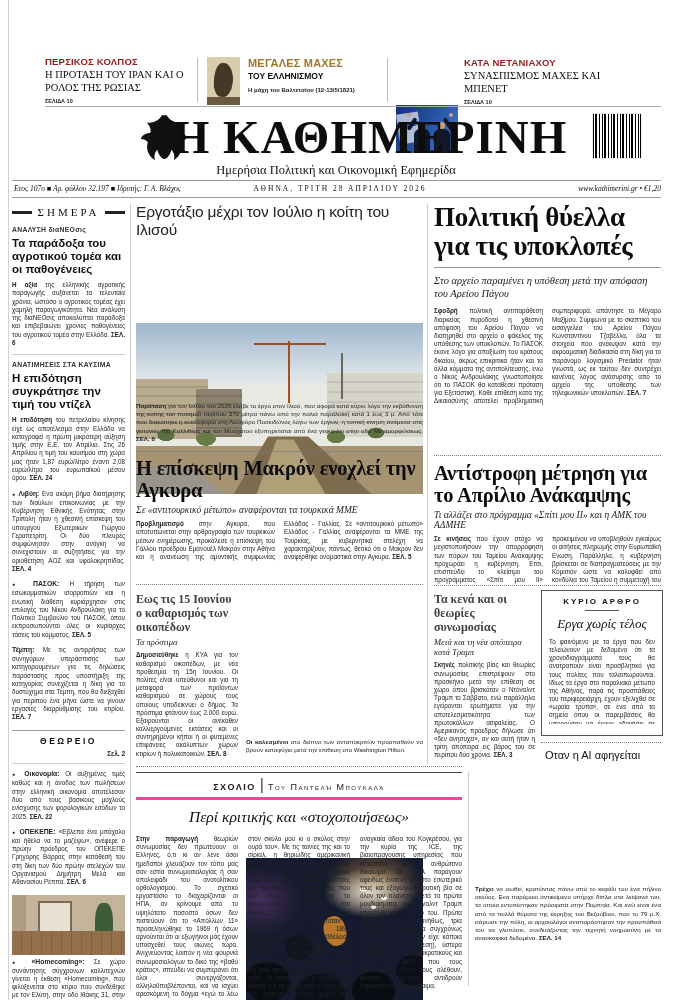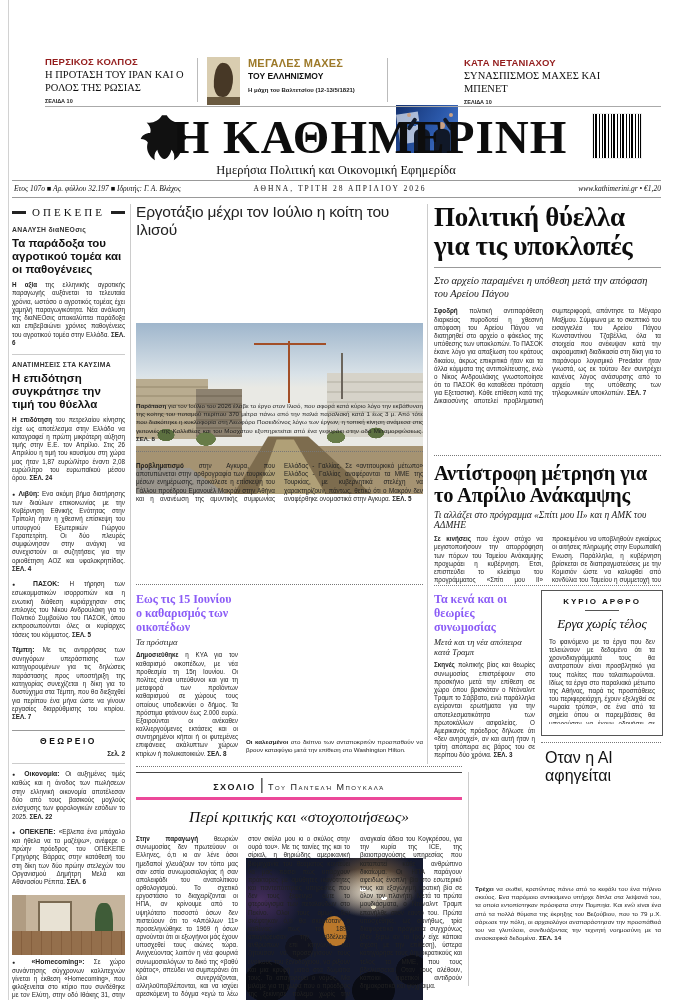--- a/index.html
+++ b/index.html
@@ -36,21 +36,21 @@
   
   .tiny{font-size:6.3px;line-height:1.3;text-align:justify;color:#222;overflow:hidden;}
   .tiny .lead{font-weight:bold;}
   .tiny .pg{font-weight:bold;white-space:nowrap;}
   .cols2{column-count:2;column-gap:9px;}
   .cols3{column-count:3;column-gap:10px;}
   .dot{border-top:1px dotted #777;height:0;}
   .h-photo{font-size:15.5px;color:#222;letter-spacing:-.2px;}
   .h-xl{font-family:"Liberation Serif",serif;font-weight:bold;font-size:27px;line-height:1.06;color:#0d0d0d;letter-spacing:-.3px;}
   .h-md{font-family:"Liberation Serif",serif;font-weight:bold;font-size:20.5px;line-height:1.08;color:#0d0d0d;letter-spacing:-.2px;}
-  .h-sm{font-family:"Liberation Serif",serif;font-weight:bold;font-size:12px;line-height:1.18;color:#8b5cf6;}
+  .h-sm{font-family:"Liberation Serif",serif;font-weight:bold;font-size:12px;line-height:1.18;color:#404040;}
   .deck-lg{font-family:"Liberation Serif",serif;font-style:italic;font-size:10.5px;line-height:1.25;color:#222;}
   .deck-md{font-family:"Liberation Serif",serif;font-style:italic;font-size:9.5px;color:#222;}
   .deck-sm{font-family:"Liberation Serif",serif;font-style:italic;font-size:8.5px;color:#222;}
   .cap{font-size:6.2px;line-height:1.32;text-align:justify;color:#222;}
   .cap .lead{font-weight:bold;}
   .cap .pg{font-weight:bold;}
   
   .sb{font-size:6.3px;}
   .sb-head{display:flex;align-items:center;gap:6px;margin:2px 0 8px;}
   .sb-head .bar{flex:1;height:3px;background:#222;}
@@ -109,21 +109,21 @@
   
   .kyrio{border:1px solid #555;padding:6px 7px;}
   .kyrio-label{font-size:8px;font-weight:bold;letter-spacing:2px;text-align:center;color:#111;}
   .kyrio-rule{width:34px;height:1px;background:#555;margin:4px auto 6px;}
   .kyrio-title{font-family:"Liberation Serif",serif;font-style:italic;font-size:13px;text-align:center;line-height:1.15;color:#0d0d0d;margin-bottom:6px;}
   .sch-head{border-top:1px solid #444;border-bottom:3px solid #ec4899;padding:3px 0;text-align:center;}
   .sch-head .a{font-weight:bold;font-size:9px;letter-spacing:1.5px;}
   .sch-head .sep{margin:0 4px;color:#444;}
   .sch-head .b{font-size:9px;letter-spacing:1.5px;font-variant:small-caps;color:#222;}
   .sch-title{font-family:"Liberation Serif",serif;font-style:italic;font-size:15.5px;text-align:center;color:#0d0d0d;}
-  .ai-title{font-size:16px;color:#111;}
+  .ai-title{font-size:11px;color:#111;}
 </style>
 </head>
 <body>
 
 <div class="page">
   <div class="abs edge"></div>
 
   <div class="abs" style="left:45px;top:56px;width:145px;">
     <div class="tz-kick">ΠΕΡΣΙΚΟΣ ΚΟΛΠΟΣ</div>
     <div class="tz-title ser">Η ΠΡΟΤΑΣΗ ΤΟΥ ΙΡΑΝ ΚΑΙ Ο ΡΟΛΟΣ ΤΗΣ ΡΩΣΙΑΣ</div>
@@ -168,30 +168,30 @@
   <div class="abs mast-sub" style="left:136px;top:163px;width:400px;">Ημερήσια Πολιτική και Οικονομική Εφημερίδα</div>
   <div class="abs hline" style="left:12px;top:180px;width:649px;"></div>
   <div class="abs dl-left" style="left:14px;top:184px;">Ετος 107ο ■ Αρ. φύλλου 32.197 ■ Ιδρυτής: Γ. Α. Βλάχος</div>
   <div class="abs dl-center" style="left:200px;top:184px;width:280px;text-align:center;">ΑΘΗΝΑ, ΤΡΙΤΗ 28 ΑΠΡΙΛΙΟΥ 2026</div>
   <div class="abs dl-right" style="right:12px;top:184px;">www.kathimerini.gr • €1,20</div>
   <div class="abs hline" style="left:12px;top:197px;width:649px;"></div>
 
   <div class="abs sb" style="left:12px;top:204px;width:113px;">
     <div class="sb-head">
       <span class="bar"></span>
-      <span class="t">ΟΠΕΚΕΠΕ</span>
+      <span class="t">ΣΗΜΕΡΑ</span>
       <span class="bar"></span>
     </div>
     <div class="sb-kick first">ΑΝΑΛΥΣΗ διαΝΕΟσις</div>
     <div class="sb-title">Τα παράδοξα του αγροτικού τομέα και οι παθογένειες</div>
     <div class="sb-body">
       <span class="lead">Η αξία</span> <span>της ελληνικής αγροτικής παραγωγής αυξάνεται τα τελευταία χρόνια, ωστόσο ο αγροτικός τομέας έχει χαμηλή παραγωγικότητα. Νέα ανάλυση της διαΝΕΟσις αποκαλύπτει παράδοξα και επιβεβαιώνει χρόνιες παθογένειες του αγροτικού τομέα στην Ελλάδα.</span> <span class="pg">ΣΕΛ. 6</span>
     </div>
     <div class="sb-kick">ΑΝΑΤΙΜΗΣΕΙΣ ΣΤΑ ΚΑΥΣΙΜΑ</div>
-    <div class="sb-title">Η επιδότηση συγκράτησε την τιμή του θύελλα</div>
+    <div class="sb-title">Η επιδότηση συγκράτησε την τιμή του ντίζελ</div>
     <div class="sb-body">
       <span class="lead">Η επιδότηση</span> <span>του πετρελαίου κίνησης είχε ως αποτέλεσμα στην Ελλάδα να καταγραφεί η πρώτη μικρότερη αύξηση τιμής στην Ε.Ε. τον Απρίλιο. Στις 26 Απριλίου η τιμή του καυσίμου στη χώρα μας ήταν 1,87 ευρώ/λίτρο έναντι 2,08 ευρώ/λίτρο του ευρωπαϊκού μέσου όρου.</span> <span class="pg">ΣΕΛ. 24</span>
     </div>
     <div class="brief">
       <span class="lead">Λιβύη:</span> <span>Ενα ακόμη βήμα διατήρησης των διαύλων επικοινωνίας με την Κυβέρνηση Εθνικής Ενότητας στην Τρίπολη ήταν η χθεσινή επίσκεψη του υπουργού Εξωτερικών Γιώργου Γεραπετρίτη. Οι δύο πλευρές συμφώνησαν στην ανάγκη να συνεχιστούν οι συζητήσεις για την οριοθέτηση ΑΟΖ και υφαλοκρηπίδας.</span> <span class="pg">ΣΕΛ. 4</span>
     </div>
     <div class="brief">
       <span class="lead">ΠΑΣΟΚ:</span> <span>Η τήρηση των εσωκομματικών ισορροπιών και η ενωτική διάθεση κυριάρχησαν στις επιλογές του Νίκου Ανδρουλάκη για το Πολιτικό Συμβούλιο του ΠΑΣΟΚ, όπου εκπροσωπούνται όλες οι κυρίαρχες τάσεις του κόμματος.</span> <span class="pg">ΣΕΛ. 5</span>
     </div>
     <div class="brief nob">
@@ -230,20 +230,22 @@
     <div class="mp-river"></div>
     <div class="mp-riverlight"></div>
     <div class="mp-road"></div>
   </div>
   <div class="abs cap" style="left:136px;top:402px;width:287px;height:44px;">
     <span class="lead">Παράταση</span> <span>για τον Ιούλιο του 2026 έλαβε το έργο στον Ιλισό, που αφορά κατά κύριο λόγο την εκβάθυνση της κοίτης του ποταμού περίπου 370 μέτρα πάνω από την παλιά παραλιακή κατά 1 έως 3 μ. Από τότε που διακόπηκε η κυκλοφορία στη Λεωφόρο Ποσειδώνος λόγω των έργων, η τοπική κίνηση ανάμεσα στις γειτονιές της Καλλιθέας και του Μοσχάτου εξυπηρετείται από ένα γεφυράκι στην οδό Μεταμορφώσεως.</span> <span class="pg">ΣΕΛ. 8</span>
   </div>
   <div class="abs dot" style="left:136px;top:451px;width:287px;"></div>
 
   <div class="abs" style="left:136px;top:457px;width:287px;">
+    <div class="h-md">Η επίσκεψη Μακρόν ενοχλεί την Αγκυρα</div>
+    <div class="deck-md" style="margin-top:4px;">Σε «αντιτουρκικό μέτωπο» αναφέρονται τα τουρκικά ΜΜΕ</div>
     <div class="tiny cols2" style="margin-top:5px;height:58px;">
       <span class="lead">Προβληματισμό</span> <span>στην Αγκυρα, που αποτυπώνεται στην αρθρογραφία των τουρκικών μέσων ενημέρωσης, προκάλεσε η επίσκεψη του Γάλλου προέδρου Εμανουέλ Μακρόν στην Αθήνα και η ανανέωση της αμυντικής συμφωνίας Ελλάδας - Γαλλίας. Σε «αντιτουρκικό μέτωπο» Ελλάδος - Γαλλίας αναφέρονται τα ΜΜΕ της Τουρκίας, με κυβερνητικά στελέχη να χαρακτηρίζουν, πάντως, θετικό ότι ο Μακρόν δεν αναφέρθηκε ονομαστικά στην Αγκυρα.</span> <span class="pg">ΣΕΛ. 5</span>
     </div>
   </div>
   <div class="abs dot" style="left:136px;top:584px;width:287px;"></div>
 
   <div class="abs" style="left:136px;top:592px;width:102px;">
     <div class="h-sm">Εως τις 15 Ιουνίου ο καθαρισμός των οικοπέδων</div>
     <div class="deck-sm" style="margin-top:3px;">Τα πρόστιμα</div>
     <div class="tiny" style="margin-top:4px;height:112px;">

